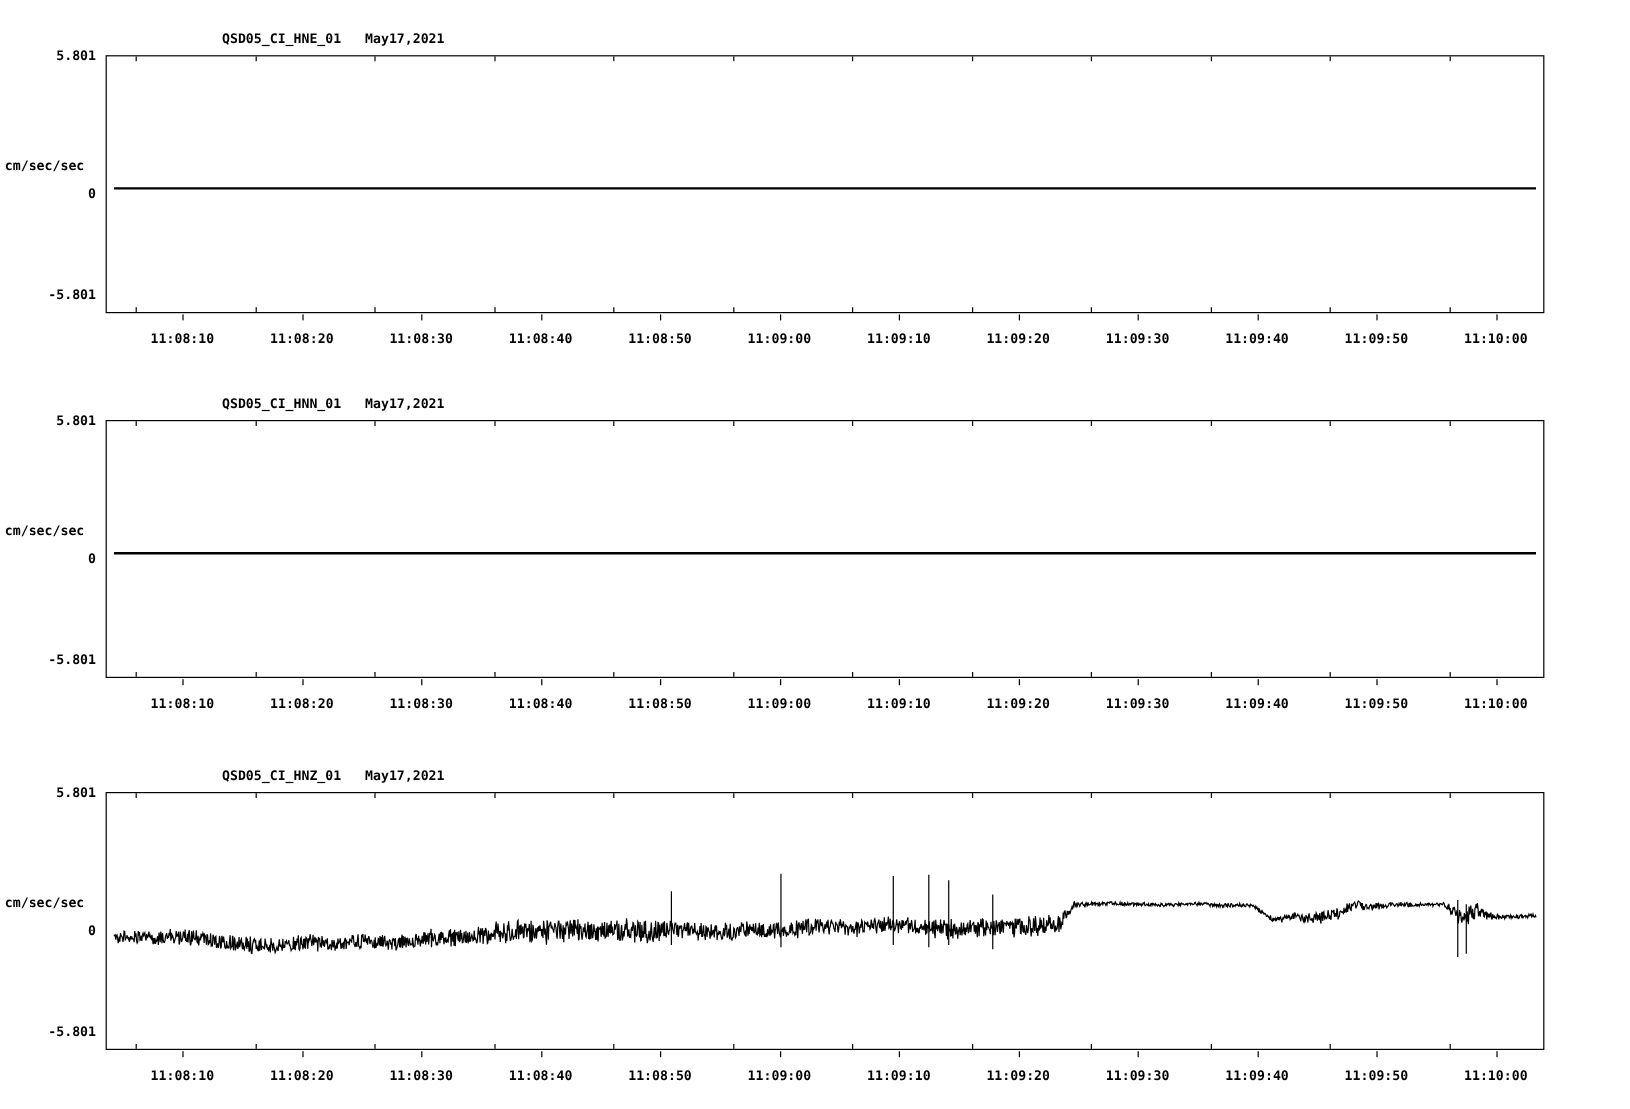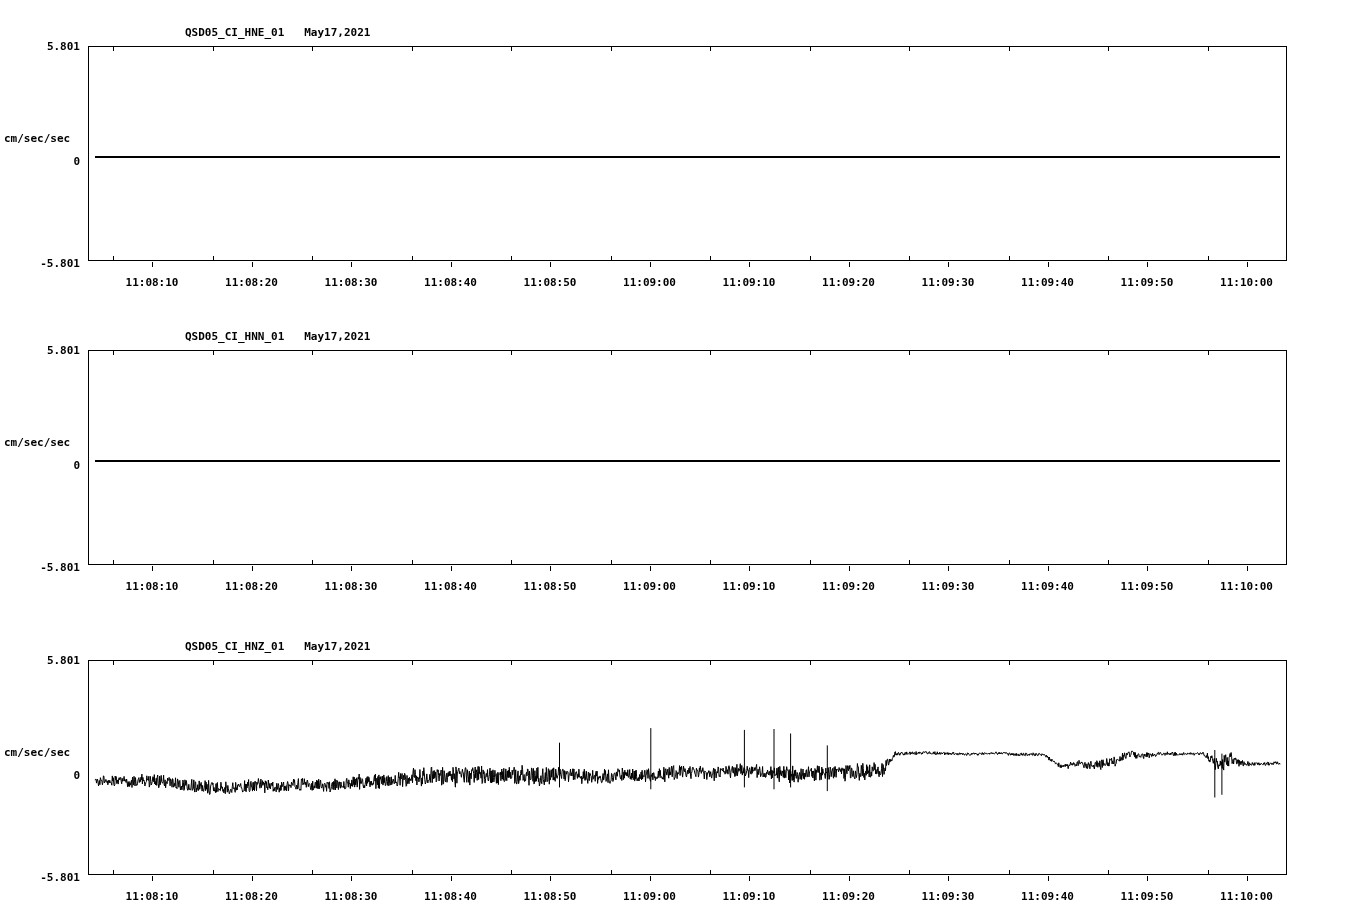--- a/index.html
+++ b/index.html
@@ -55,21 +55,21 @@
     position: absolute;
     font-size: 11px;
     font-weight: bold;
     text-align: right;
     width: 76px;
     left: 4px;
     white-space: pre;
   }
   .ytick-top { top: 26px; }
   .ytick-mid { top: 141px; }
-  .ytick-bot { top: 243px; }
+  .ytick-bot { top: 225px; }
 
   .xaxis {
     position: absolute;
     left: 88px;
     top: 248px;
     width: 1199px;
     height: 30px;
     margin-left: 40px;
   }
   .xtick-label {

